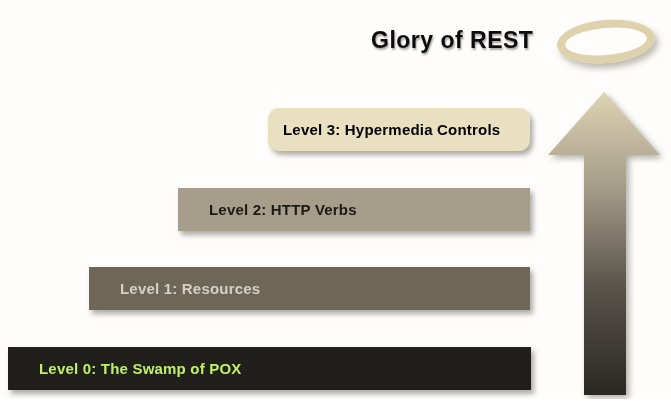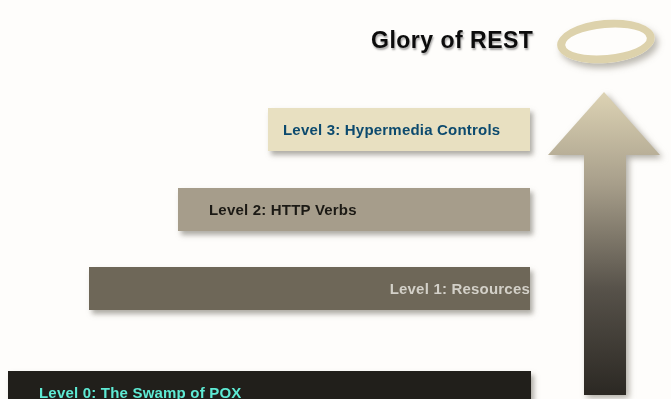--- a/index.html
+++ b/index.html
@@ -71,33 +71,33 @@
 </style>
 </head>
 <body>
 
 <div class="canvas" style="background: rgb(254, 253, 251);">
 
   <div class="page-title">Glory of REST</div>
 
   <div class="halo"></div>
 
-  <div class="bar bar-l3" style="background: rgb(232, 224, 193); color: #0c4a6e;">
+  <div class="bar bar-l3" style="background: rgb(232, 224, 193); color: #000000; border-radius: 11px;">
     <span>Level 3: Hypermedia Controls</span>
   </div>
 
   <div class="bar bar-l2" style="background: rgb(166, 157, 139); color: rgb(28, 26, 21);">
     <span>Level 2: HTTP Verbs</span>
   </div>
 
-  <div class="bar bar-l1" style="background: rgb(110, 103, 88); color: rgb(211, 208, 200); justify-content: flex-end;">
+  <div class="bar bar-l1" style="background: rgb(110, 103, 88); color: rgb(211, 208, 200);">
     <span>Level 1: Resources</span>
   </div>
 
-  <div class="bar bar-l0" style="background: rgb(33, 31, 27); color: #5eead4; margin-top: 24px;">
+  <div class="bar bar-l0" style="background: rgb(33, 31, 27); color: #bef264;">
     <span>Level 0: The Swamp of POX</span>
   </div>
 
   <div class="arrow-wrap">
     <svg width="126" height="318" viewBox="0 0 126 318" xmlns="http://www.w3.org/2000/svg">
       <defs>
         <linearGradient id="arrowGrad" x1="0" y1="0" x2="0" y2="1">
           <stop offset="0" stop-color="#ddd3b4"></stop>
           <stop offset="0.3" stop-color="#a89f8b"></stop>
           <stop offset="0.65" stop-color="#57524a"></stop>

